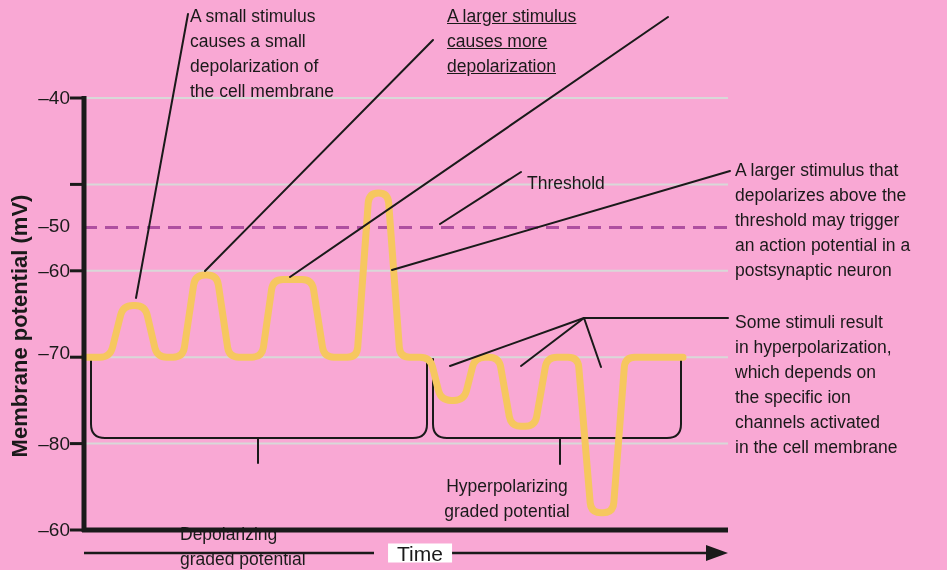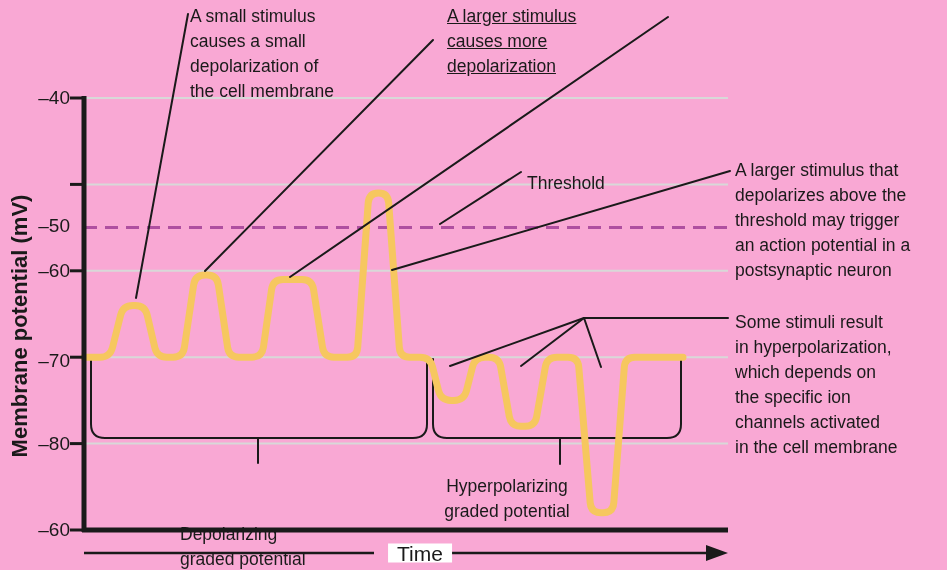--- a/index.html
+++ b/index.html
@@ -115,17 +115,17 @@
 graded potential</div>
   <div class="txt brace-hyp">Hyperpolarizing
 graded potential</div>
 
   <div class="txt time-label">Time</div>
   <div class="txt y-title">Membrane potential (mV)</div>
 
   <div class="ytick" style="top:87px;">–40</div>
   <div class="ytick" style="top:174px;margin-top:41px;">–50</div>
   <div class="ytick" style="top:260px;">–60</div>
-  <div class="ytick" style="top:350px;">–70</div>
+  <div class="ytick" style="top:342px;">–70</div>
   <div class="ytick" style="top:433px;">–80</div>
   <div class="ytick" style="top:519px;">–60</div>
 
 </div>
 
 </body></html>

